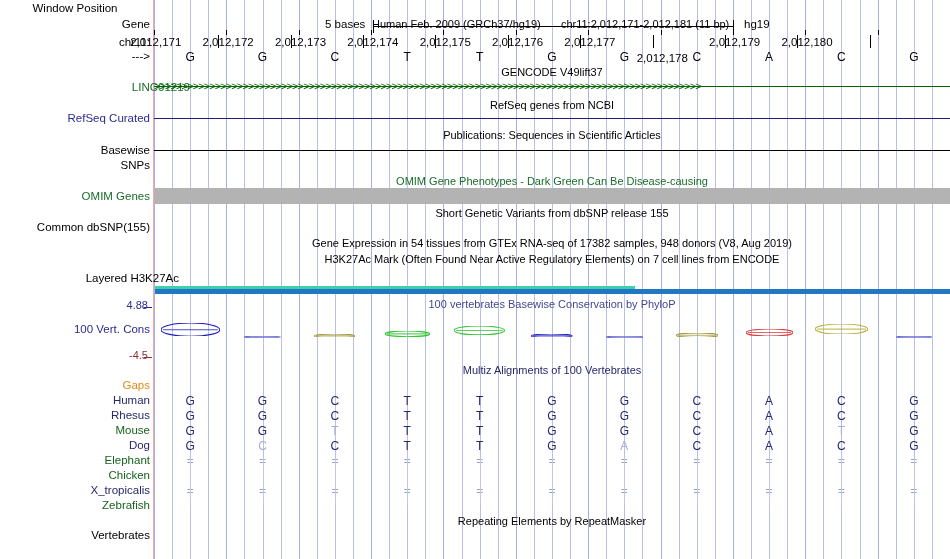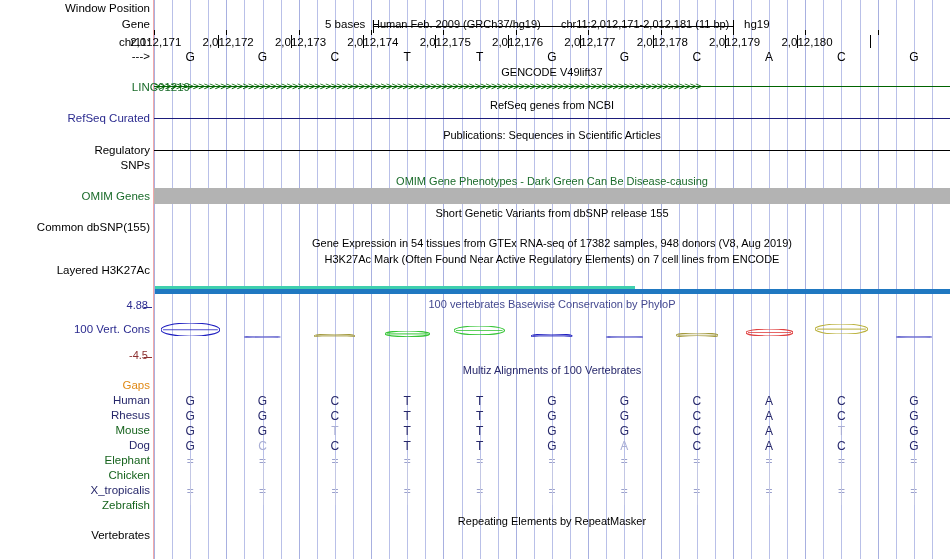--- a/index.html
+++ b/index.html
@@ -120,21 +120,21 @@
     <div class="gl" style="left: 669px;"></div>
     <div class="gl" style="left: 687px;"></div>
     <div class="gl" style="left: 706px;"></div>
     <div class="gl major" style="left: 724px;"></div>
     <div class="gl" style="left: 742px;"></div>
     <div class="gl" style="left: 760px;"></div>
     <div class="gl" style="left: 778px;"></div>
   </div>
 <div id="leftrule"></div>
 
-<div class="rowlabel" style="top:2px;">Window Position</div>
+<div class="rowlabel" style="top:2px;text-align:center;">Window Position</div>
 
 <div class="abs" style="left:372px;top:18px;white-space:nowrap;font-size:11px;">
   <span>Human Feb. 2009 (GRCh37/hg19)</span>
   <span style="display:inline-block;width:14px;"></span>
   <span>chr11:2,012,171-2,012,181 (11 bp)</span>
 </div>
 
 <div class="rowlabel" style="top:18px;">Gene</div>
 <div class="abs" style="left:325px;top:18px;white-space:nowrap;font-size:11.5px;">5 bases</div>
 <div class="abs">
@@ -155,21 +155,21 @@
     <div class="rulernum" style="left: 274.909px; width: 120px;">2,012,173</div>
     <div class="rulertick" style="left: 363px;"></div>
     <div class="rulernum" style="left: 347.273px; width: 120px;">2,012,174</div>
     <div class="rulertick" style="left: 435px;"></div>
     <div class="rulernum" style="left: 419.636px; width: 120px;">2,012,175</div>
     <div class="rulertick" style="left: 508px;"></div>
     <div class="rulernum" style="left: 492px; width: 120px;">2,012,176</div>
     <div class="rulertick" style="left: 580px;"></div>
     <div class="rulernum" style="left: 564.364px; width: 120px;">2,012,177</div>
     <div class="rulertick" style="left: 653px;"></div>
-    <div class="rulernum" style="left: 636.727px; width: 120px;">2,012,178</div>
+    <div class="rulernum" style="left: 636.727px; width: 120px; margin-top: 16px;">2,012,178</div>
     <div class="rulertick" style="left: 725px;"></div>
     <div class="rulernum" style="left: 709.091px; width: 120px;">2,012,179</div>
     <div class="rulertick" style="left: 797px;"></div>
     <div class="rulernum" style="left: 781.455px; width: 120px;">2,012,180</div>
     <div class="rulertick" style="left: 870px;"></div>
     <div class="minitick" style="left: 154px;"></div>
     <div class="minitick" style="left: 226px;"></div>
     <div class="minitick" style="left: 299px;"></div>
     <div class="minitick" style="left: 371px;"></div>
     <div class="minitick" style="left: 443px;"></div>
@@ -197,34 +197,34 @@
 <div class="center-lbl" style="top:66px;">GENCODE V49lift37</div>
 <div class="rowlabel green-txt" style="top:81px;color:#1a6b2a;">LINC01219</div>
 <div class="arrowrow" id="arrowrow" style="top: 80px; font-size: 11px; letter-spacing: -0.9px;">&gt;&gt;&gt;&gt;&gt;&gt;&gt;&gt;&gt;&gt;&gt;&gt;&gt;&gt;&gt;&gt;&gt;&gt;&gt;&gt;&gt;&gt;&gt;&gt;&gt;&gt;&gt;&gt;&gt;&gt;&gt;&gt;&gt;&gt;&gt;&gt;&gt;&gt;&gt;&gt;&gt;&gt;&gt;&gt;&gt;&gt;&gt;&gt;&gt;&gt;&gt;&gt;&gt;&gt;&gt;&gt;&gt;&gt;&gt;&gt;&gt;&gt;&gt;&gt;&gt;&gt;&gt;&gt;&gt;&gt;&gt;&gt;&gt;&gt;&gt;&gt;&gt;&gt;&gt;&gt;&gt;&gt;&gt;&gt;&gt;&gt;&gt;&gt;&gt;&gt;&gt;&gt;&gt;&gt;&gt;&gt;&gt;&gt;&gt;</div>
 <div class="abs" style="left:154px;top:86px;width:796px;height:1px;background:#006400;"></div>
 
 <div class="center-lbl" style="top:99px;">RefSeq genes from NCBI</div>
 <div class="rowlabel" style="top:112px;color:#2b2b8f;">RefSeq Curated</div>
 <div class="abs" style="left:154px;top:118px;width:796px;height:1px;background:#1b1b7a;"></div>
 
 <div class="center-lbl" style="top:129px;">Publications: Sequences in Scientific Articles</div>
-<div class="rowlabel" style="top:144px;">Regulatory</div>
+<div class="rowlabel" style="top:144px;">Basewise</div>
 <div class="abs" style="left:154px;top:150px;width:796px;height:1px;background:#000;"></div>
 <div class="rowlabel" style="top:159px;">SNPs</div>
 
 <div class="center-lbl" style="top:175px;color:#1a6b2a;">OMIM Gene Phenotypes - Dark Green Can Be Disease-causing</div>
 <div class="omimbar" style="top:188px;height:16px;"></div>
 <div class="rowlabel" style="top:190px;color:#1a6b2a;">OMIM Genes</div>
 
 <div class="center-lbl" style="top:207px;">Short Genetic Variants from dbSNP release 155</div>
 <div class="rowlabel" style="top:221px;">Common dbSNP(155)</div>
 
 <div class="center-lbl" style="top:237px;">Gene Expression in 54 tissues from GTEx RNA-seq of 17382 samples, 948 donors (V8, Aug 2019)</div>
 <div class="center-lbl" style="top:253px;">H3K27Ac Mark (Often Found Near Active Regulatory Elements) on 7 cell lines from ENCODE</div>
-<div class="rowlabel" style="top:264px;">Layered H3K27Ac</div>
+<div class="rowlabel" style="top:272px;padding-left:29px;">Layered H3K27Ac</div>
 <div class="abs" style="left:155px;top:286px;width:480px;height:3px;background:#3fcfae;"></div>
 <div class="abs" style="left:155px;top:289px;width:795px;height:5px;background:#1f78c1;"></div>
 
 <div class="center-lbl" style="top:298px;color:#43488f;">100 vertebrates Basewise Conservation by PhyloP</div>
 <div class="axislbl blue" style="top:299px;">4.88</div>
 <div class="axislbl" style="top:349px;">-4.5</div>
 <div class="rowlabel" style="top:323px;color:#2b2b8f;">100 Vert. Cons</div>
 <div id="cons-glyphs">
     <div class="consglyph" style="left: 160.773px; top: 322.718px; width: 58.8182px; height: 13.3636px;"><svg width="58.81818181818181" height="13.363636363636363" viewBox="0 0 58.81818181818181 13.363636363636363">
         <ellipse cx="29.409090909090907" cy="6.681818181818182" rx="29.409090909090907" ry="6.681818181818182" fill="none" stroke="#2020c0" stroke-width="1.1"></ellipse>

